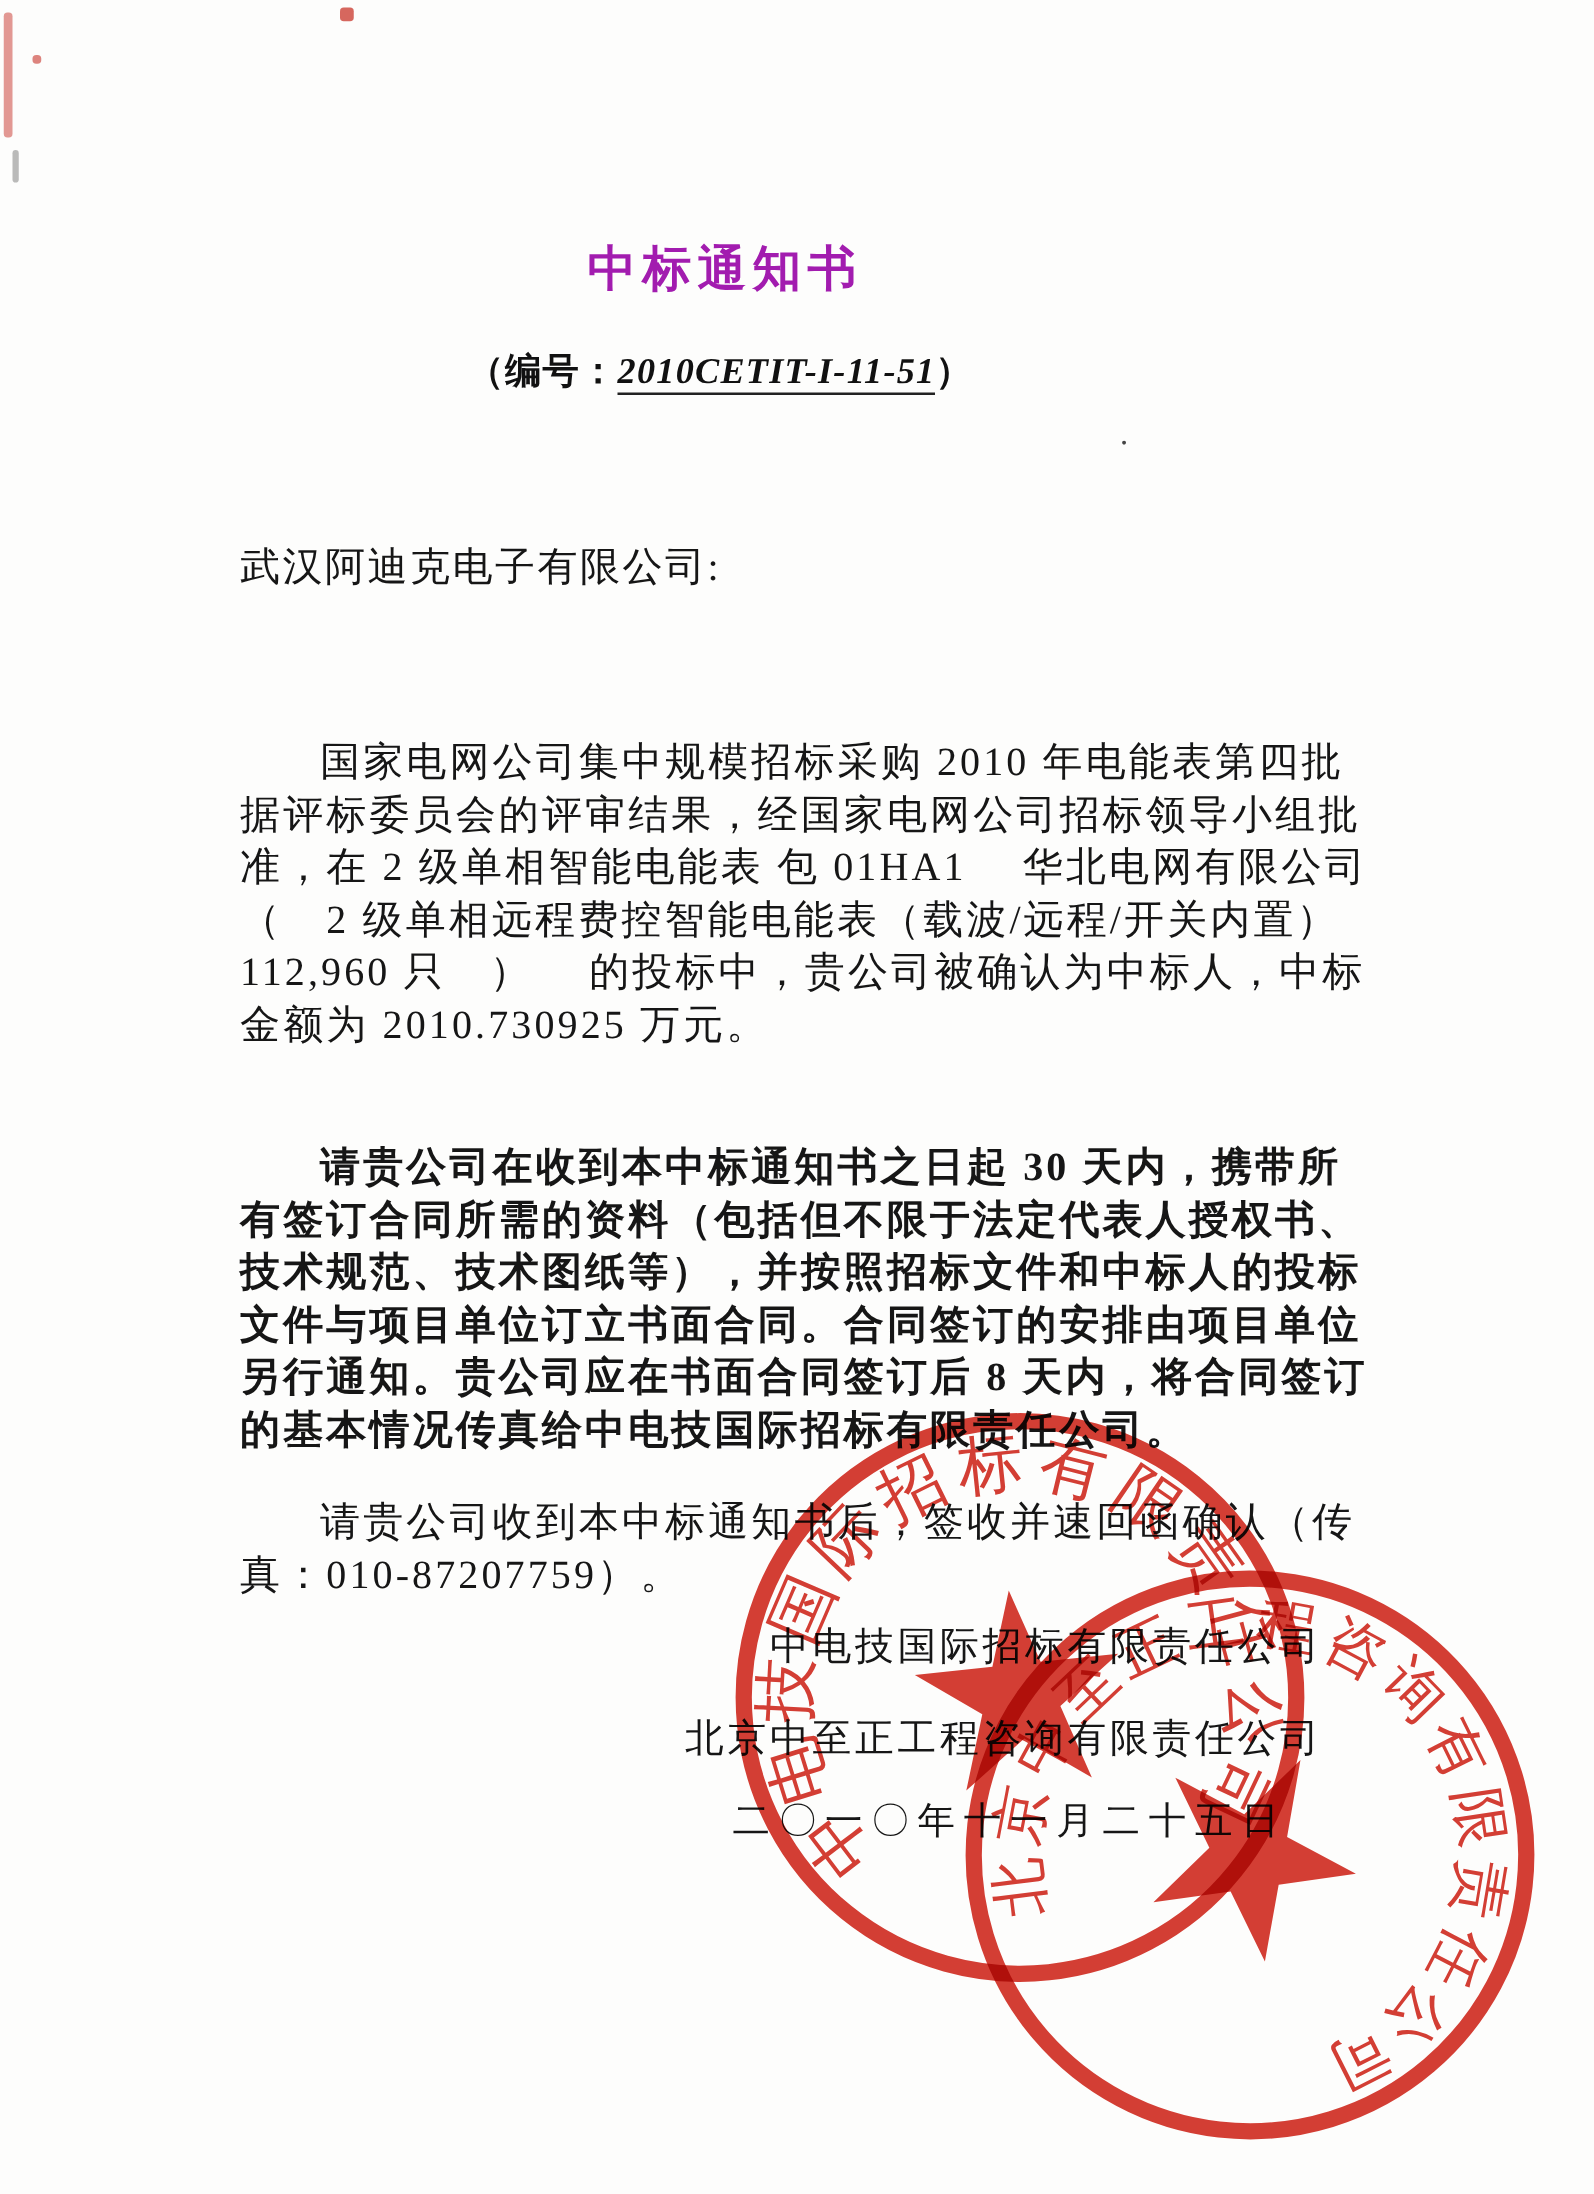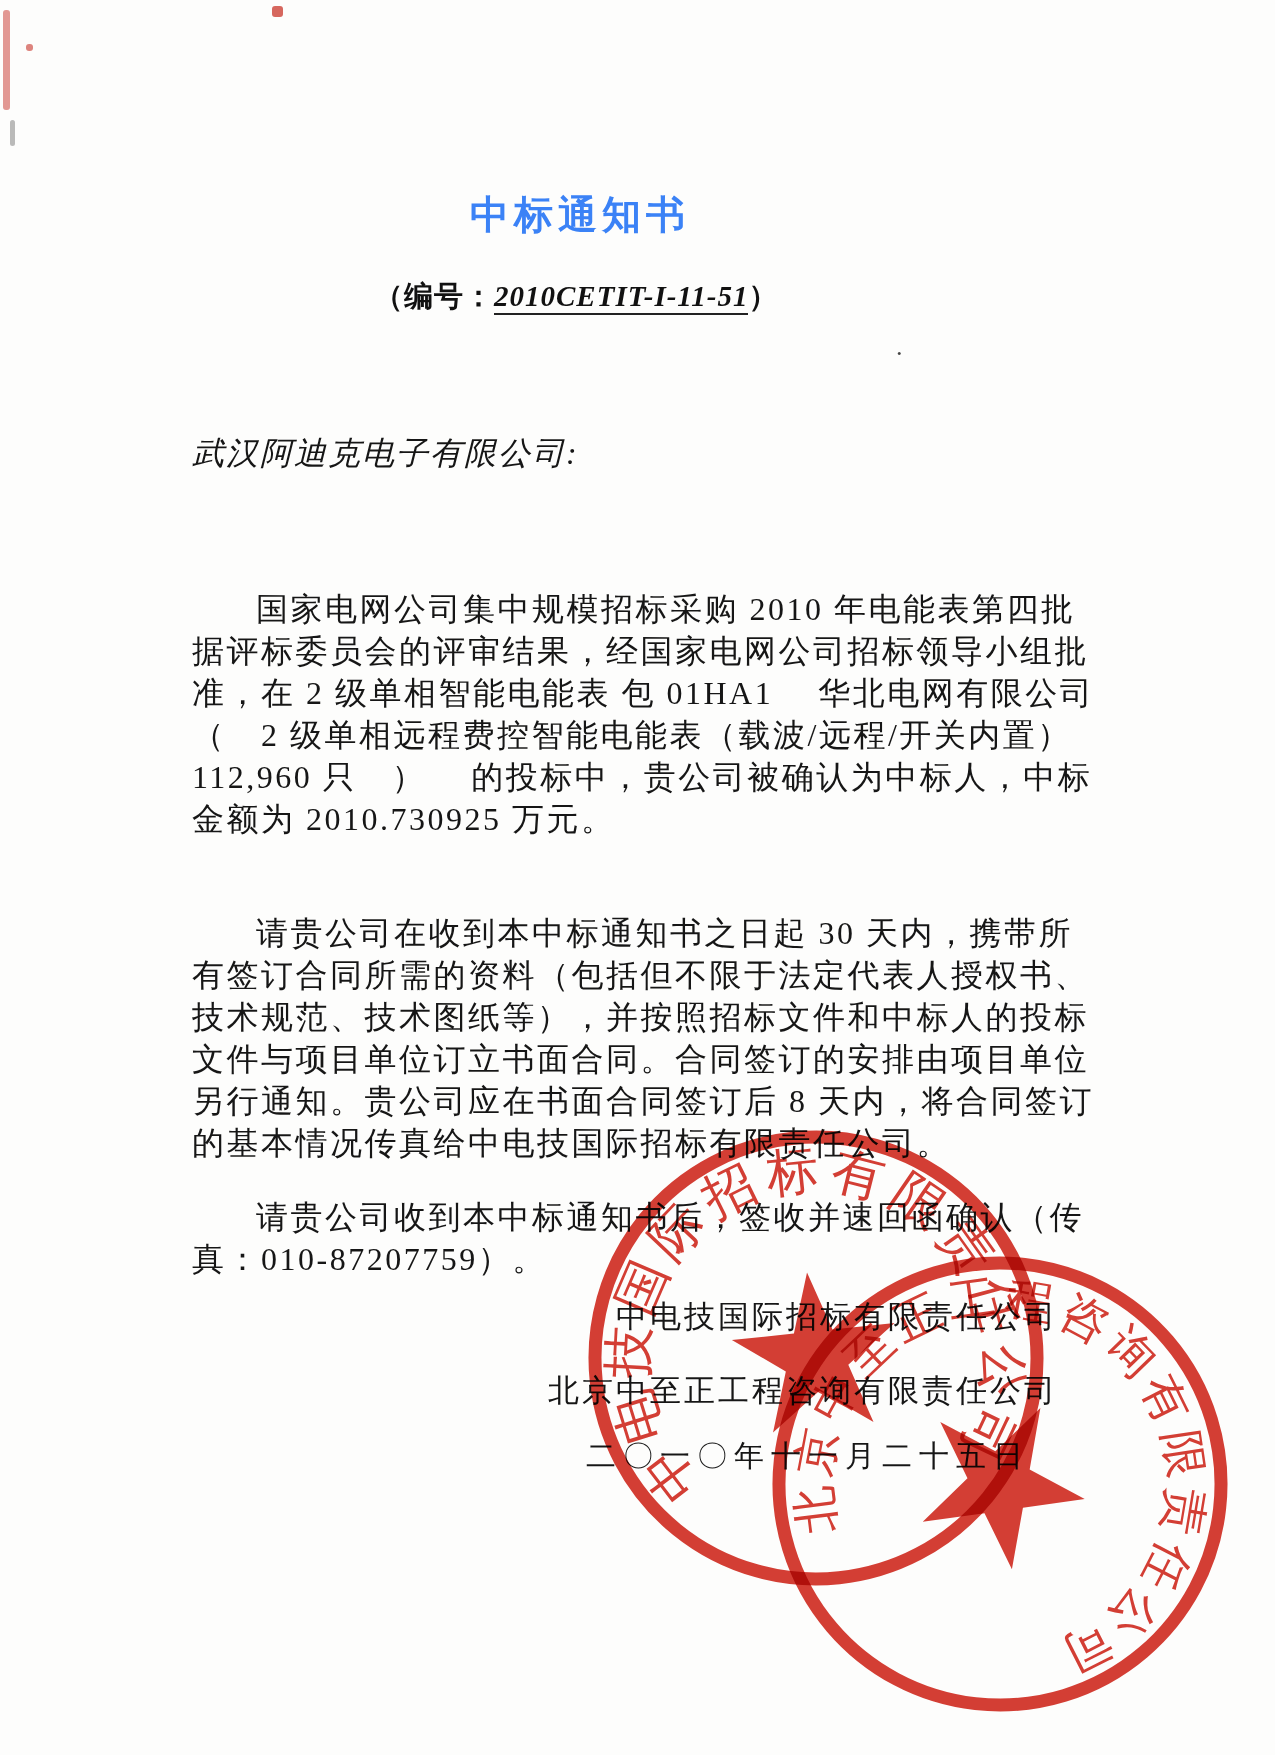--- a/index.html
+++ b/index.html
@@ -4,33 +4,33 @@
 <style>
   html,body{margin:0;padding:0;}
   body{
     width:1275px;height:1755px;background:#fdfdfc;position:relative;
     font-family:"Liberation Serif","DejaVu Serif",serif;color:#161616;
     overflow:hidden;
   }
   .abs{position:absolute;}
   .doc-title{
     top:188px;left:470px;font-size:39px;font-weight:bold;letter-spacing:5px;
-    color:#3b82f6;
+    color:#a21caf;
   }
   .doc-ref{
     top:277px;left:374px;font-size:29px;font-weight:bold;letter-spacing:1px;color:#111;
   }
   .doc-ref .code{border-bottom:2px solid #222;padding-bottom:1px;font-style:italic;}
   .stray-dot{top:332px;left:896px;font-size:26px;color:#444;}
-  .addressee{top:432px;left:192px;font-size:32px;letter-spacing:2px;font-style:italic;}
+  .addressee{top:432px;left:192px;font-size:32px;letter-spacing:2px;}
   .para{left:192px;width:905px;font-size:32px;letter-spacing:2.5px;line-height:42px;}
   .para .line{white-space:nowrap;height:42px;}
   .para .indent{text-indent:64px;}
   .p1{top:588px;}
-  .p2{top:912px;}
+  .p2{top:912px;font-weight:bold;}
   .p3{top:1196px;}
   .sig{font-size:31px;letter-spacing:3px;white-space:nowrap;}
   .sig-1{top:1296px;right:217px;}
   .sig-2{top:1370px;right:217px;}
   .sig-date{top:1436px;right:245px;font-size:30px;letter-spacing:7px;}
   .stamp{
     position:absolute;width:464px;height:464px;
     mix-blend-mode:multiply;opacity:0.88;pointer-events:none;
   }
   .stamp-1{left:584px;top:1126px;}

